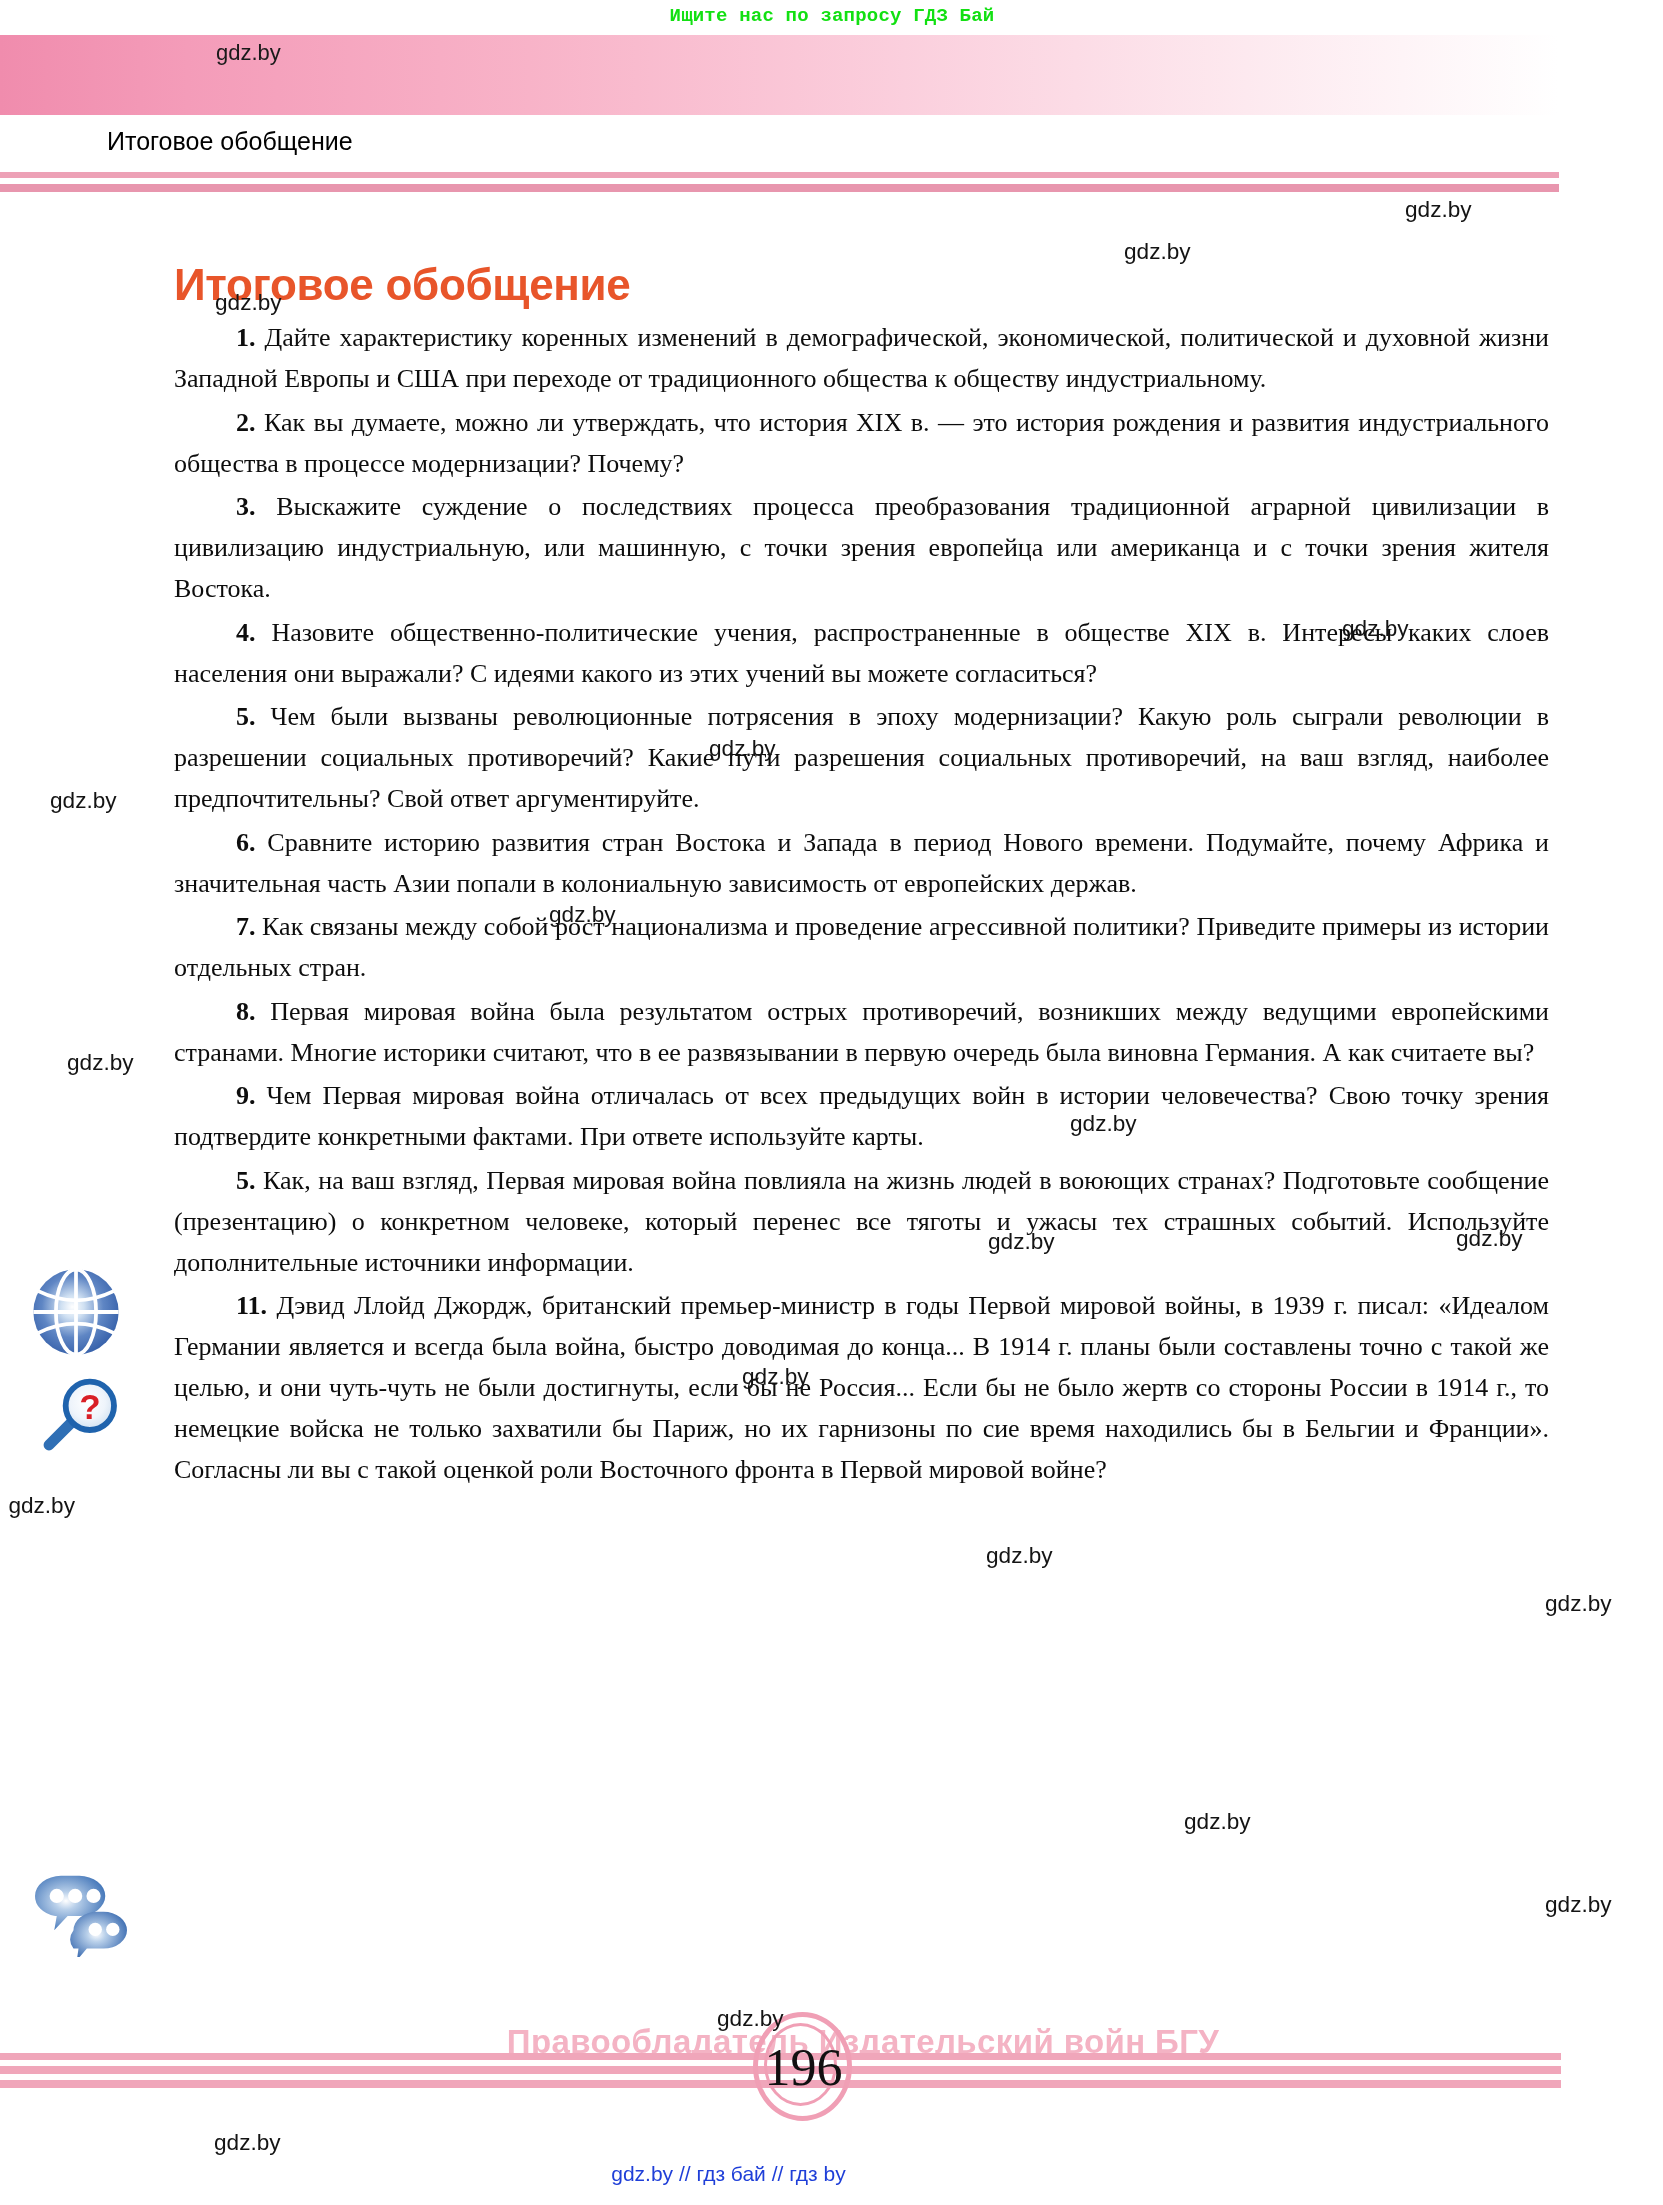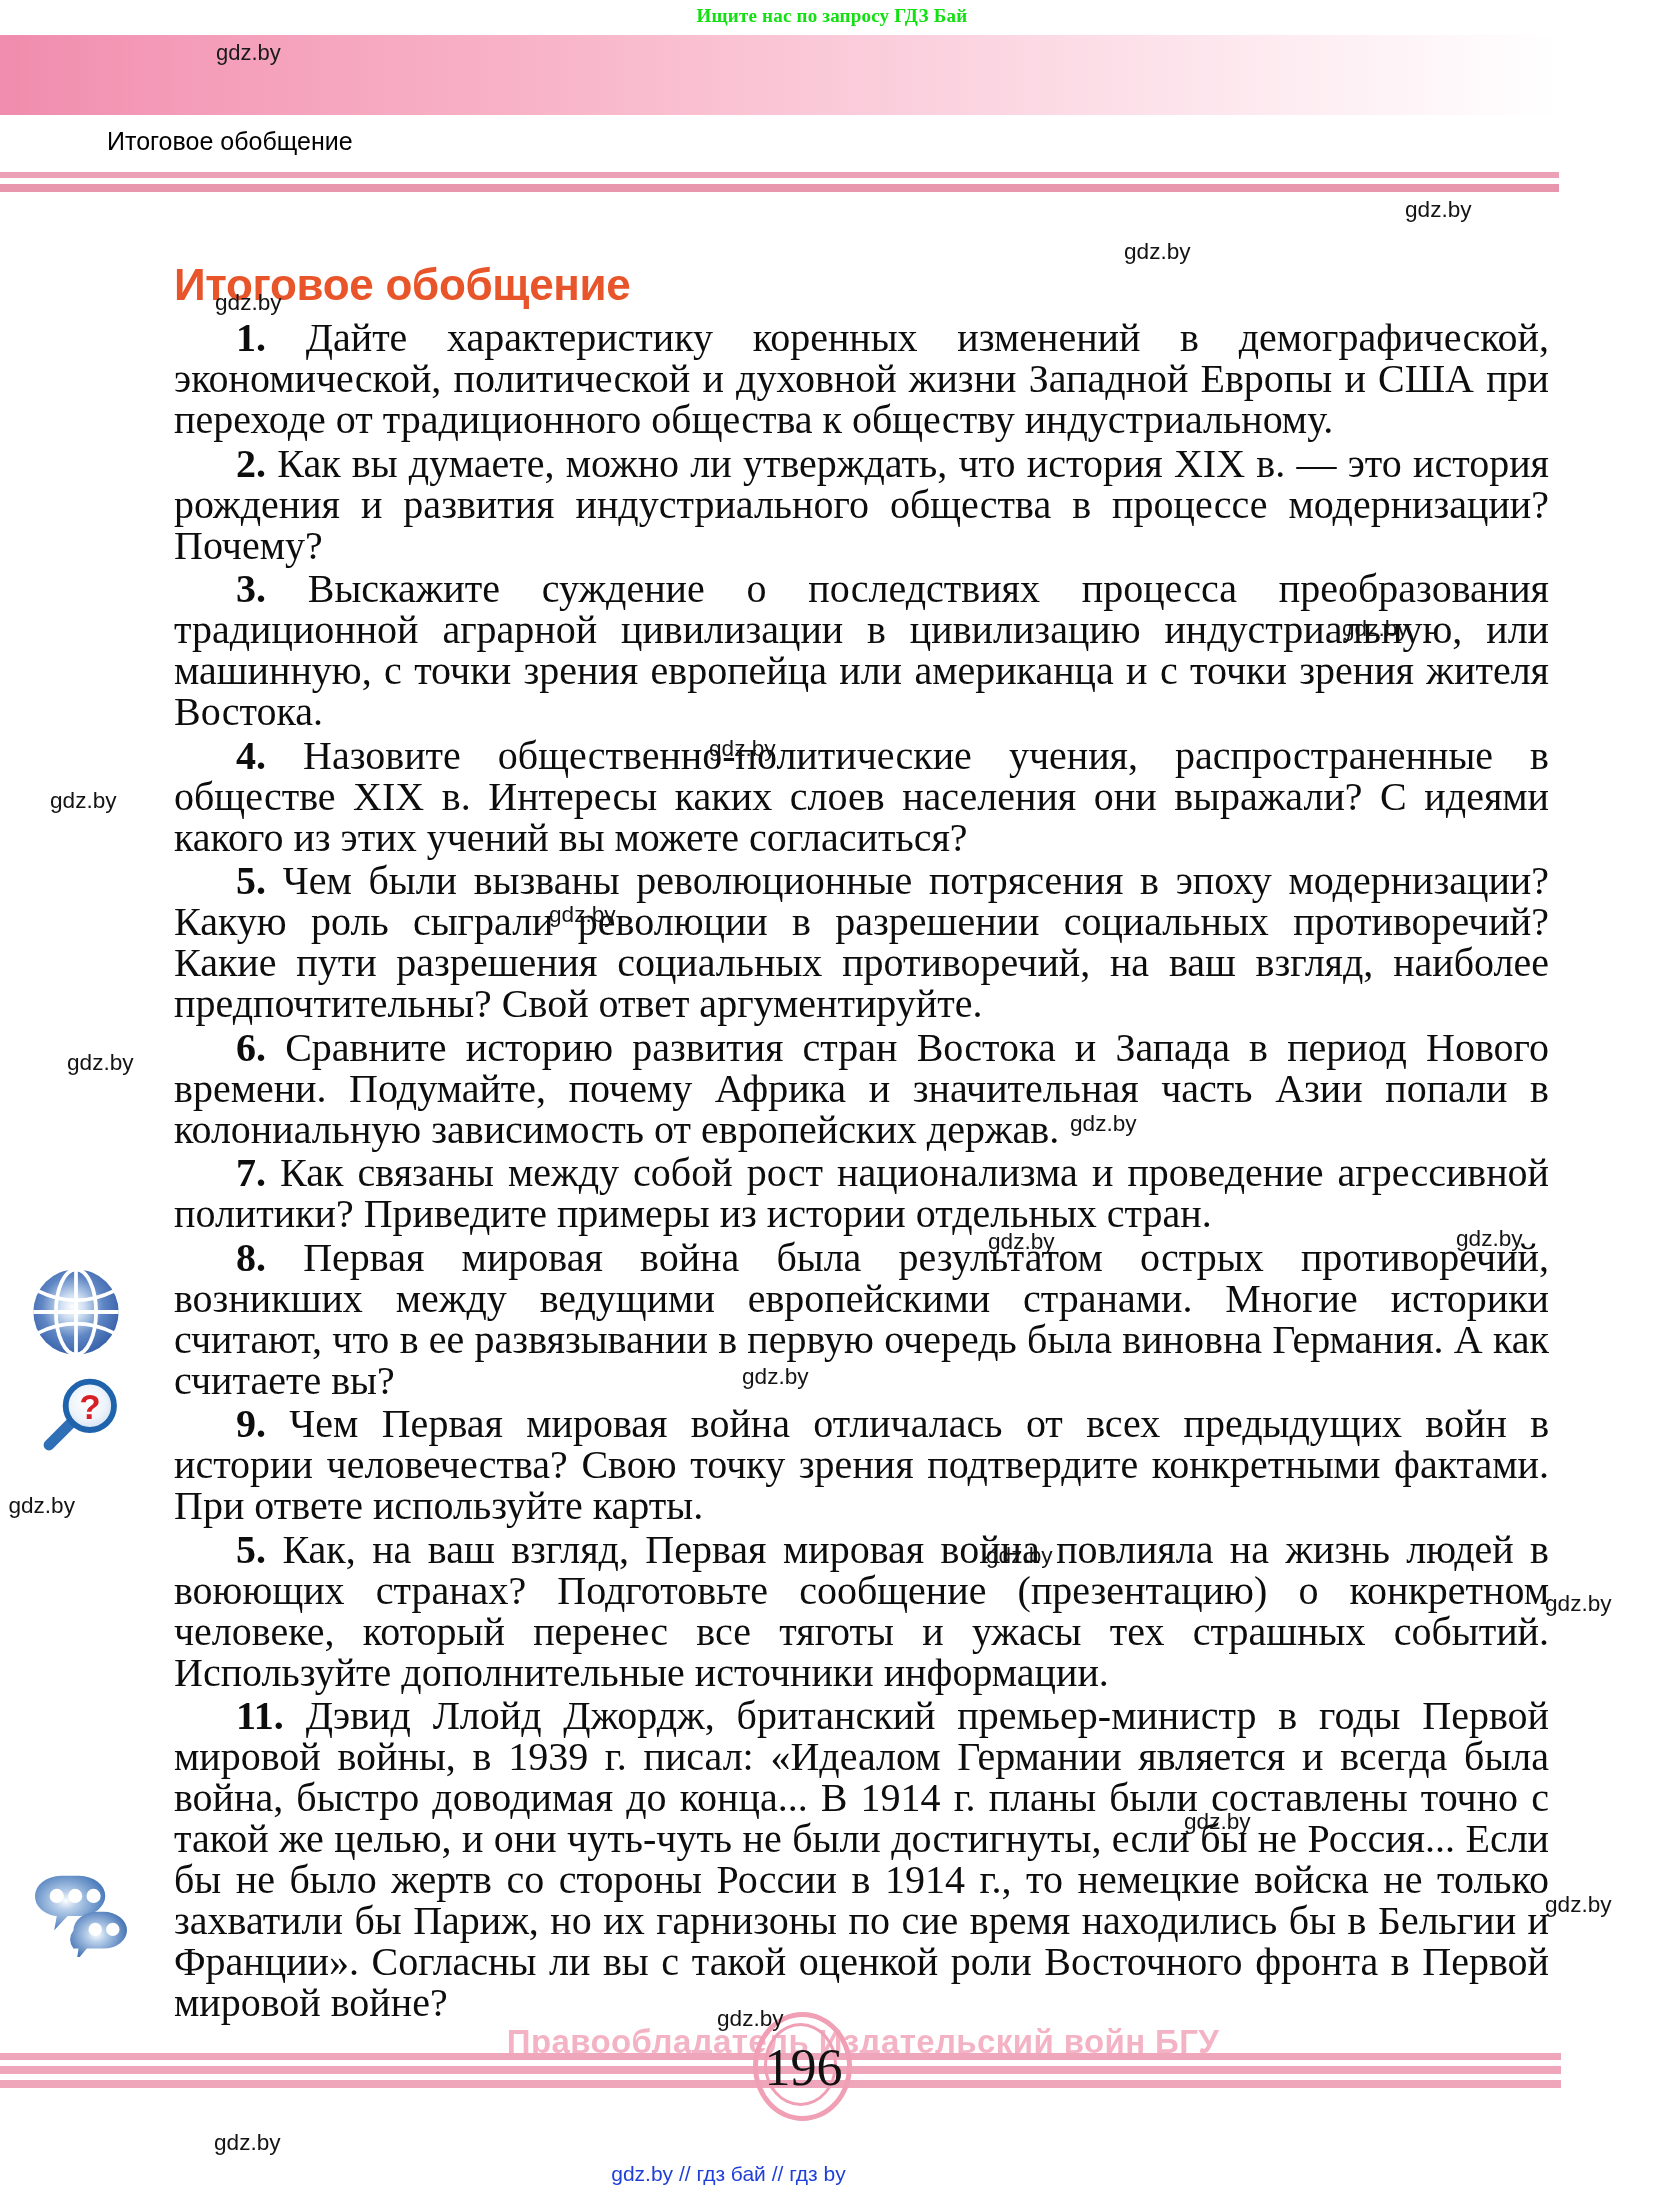--- a/index.html
+++ b/index.html
@@ -21,21 +21,21 @@
   .promo-strip {
     position: absolute;
     top: 0; left: 0;
     width: 1664px;
     height: 32px;
     display: flex;
     align-items: center;
     justify-content: center;
   }
   .promo-text {
-    font-family: Liberation Serif, serif;
+    font-family: Liberation Mono, monospace;
     font-size: 19px;
     font-weight: 700;
     color: #12e012;
     letter-spacing: 0.2px;
     white-space: nowrap;
   }
 
   
   .header-band {
     position: absolute;
@@ -101,21 +101,21 @@
   
   .content {
     position: absolute;
     left: 174px;
     top: 317px;
     width: 1375px;
   }
   .q {
     margin: 0 0 2.5px 0;
     font-family: "Liberation Serif", serif;
-    font-size: 40px;
+    font-size: 26px;
     line-height: 41px;
     text-align: justify;
     text-indent: 62px;
     color: #0d0d0d;
     -webkit-hyphens: manual;
     hyphens: manual;
   }
   .q b { font-weight: 700; }
 
   

